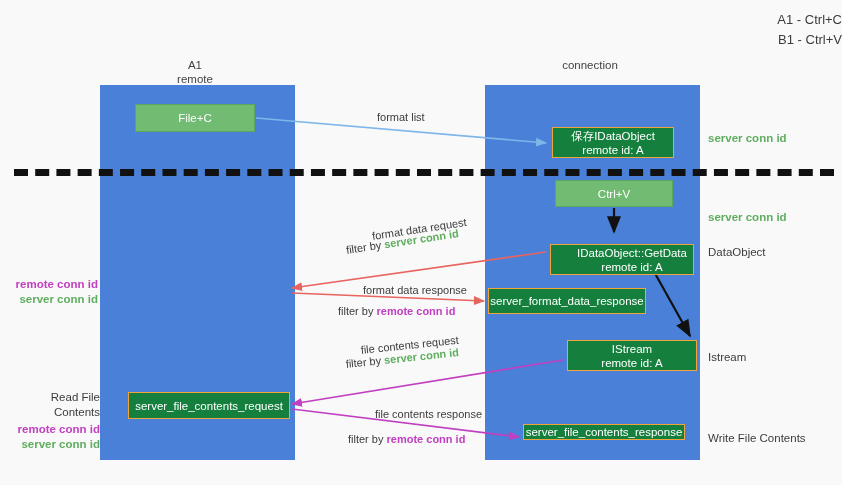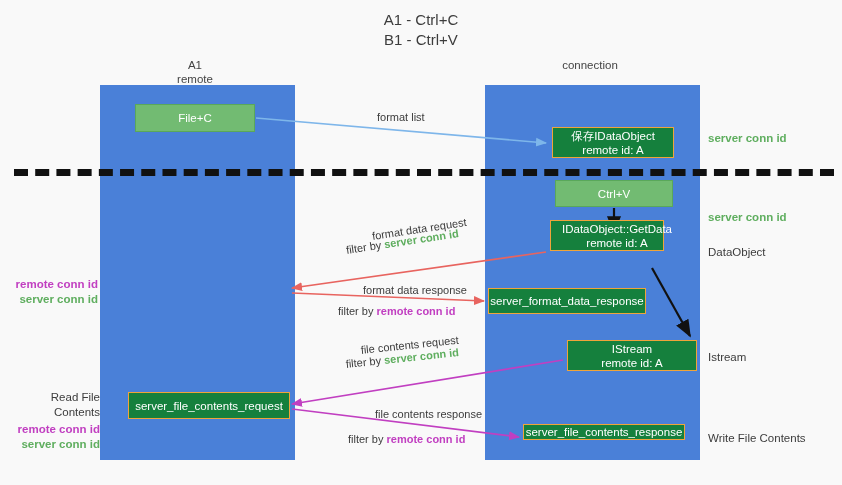--- a/index.html
+++ b/index.html
@@ -8,22 +8,22 @@
     background:#f9f9f9;
     font-family:"Liberation Sans","DejaVu Sans",sans-serif;
     position:relative;overflow:hidden;
     color:#3c3c3c;
   }
   .canvas{position:absolute;inset:0;}
   .abs{position:absolute;}
 
   
   #title{
-    left:0;top:10px;width:842px;text-align:center;
-    font-size:15px;line-height:20px;color:#3c3c3c;
+    left:0;top:10px;width:842px;text-align:right;
+    font-size:13px;line-height:20px;color:#3c3c3c;
   }
 
   
   .col-head{
     text-align:center;font-size:11.5px;line-height:14px;color:#444;
   }
   #head-a1{left:130px;top:58px;width:130px;}
   #head-b1{left:525px;top:58px;width:130px;}
 
   
@@ -42,21 +42,21 @@
     box-sizing:border-box;
     display:flex;align-items:center;justify-content:center;
     text-align:center;color:#fff;font-size:11.5px;line-height:14px;
   }
   .box.green{background:#72bb72;border:1px solid #5aa85a;}
   .box.orange{background:#15803d;border:1px solid #f0a43a;}
 
   #box-ctrlc{left:135px;top:104px;width:120px;height:28px;}
   #box-save-idataobject{left:552px;top:127px;width:122px;height:31px;}
   #box-ctrlv{left:555px;top:180px;width:118px;height:27px;}
-  #box-getdata{left:550px;top:220px;width:114px;height:31px;padding-left:20px;}
+  #box-getdata{left:550px;top:244px;width:144px;height:31px;padding-left:20px;}
   #box-fmt-req{left:130px;top:276px;width:160px;height:27px;}
   #box-fmt-res{left:488px;top:288px;width:158px;height:26px;}
   #box-istream{left:567px;top:340px;width:130px;height:31px;}
   #box-file-req{left:128px;top:392px;width:162px;height:27px;}
   #box-file-res{left:523px;top:424px;width:162px;height:16px;}
 
   
   .anno{font-size:11.5px;line-height:15px;}
   .green-t{color:#5fae5f;font-weight:bold;}
   .purple-t{color:#c13fc1;font-weight:bold;}

